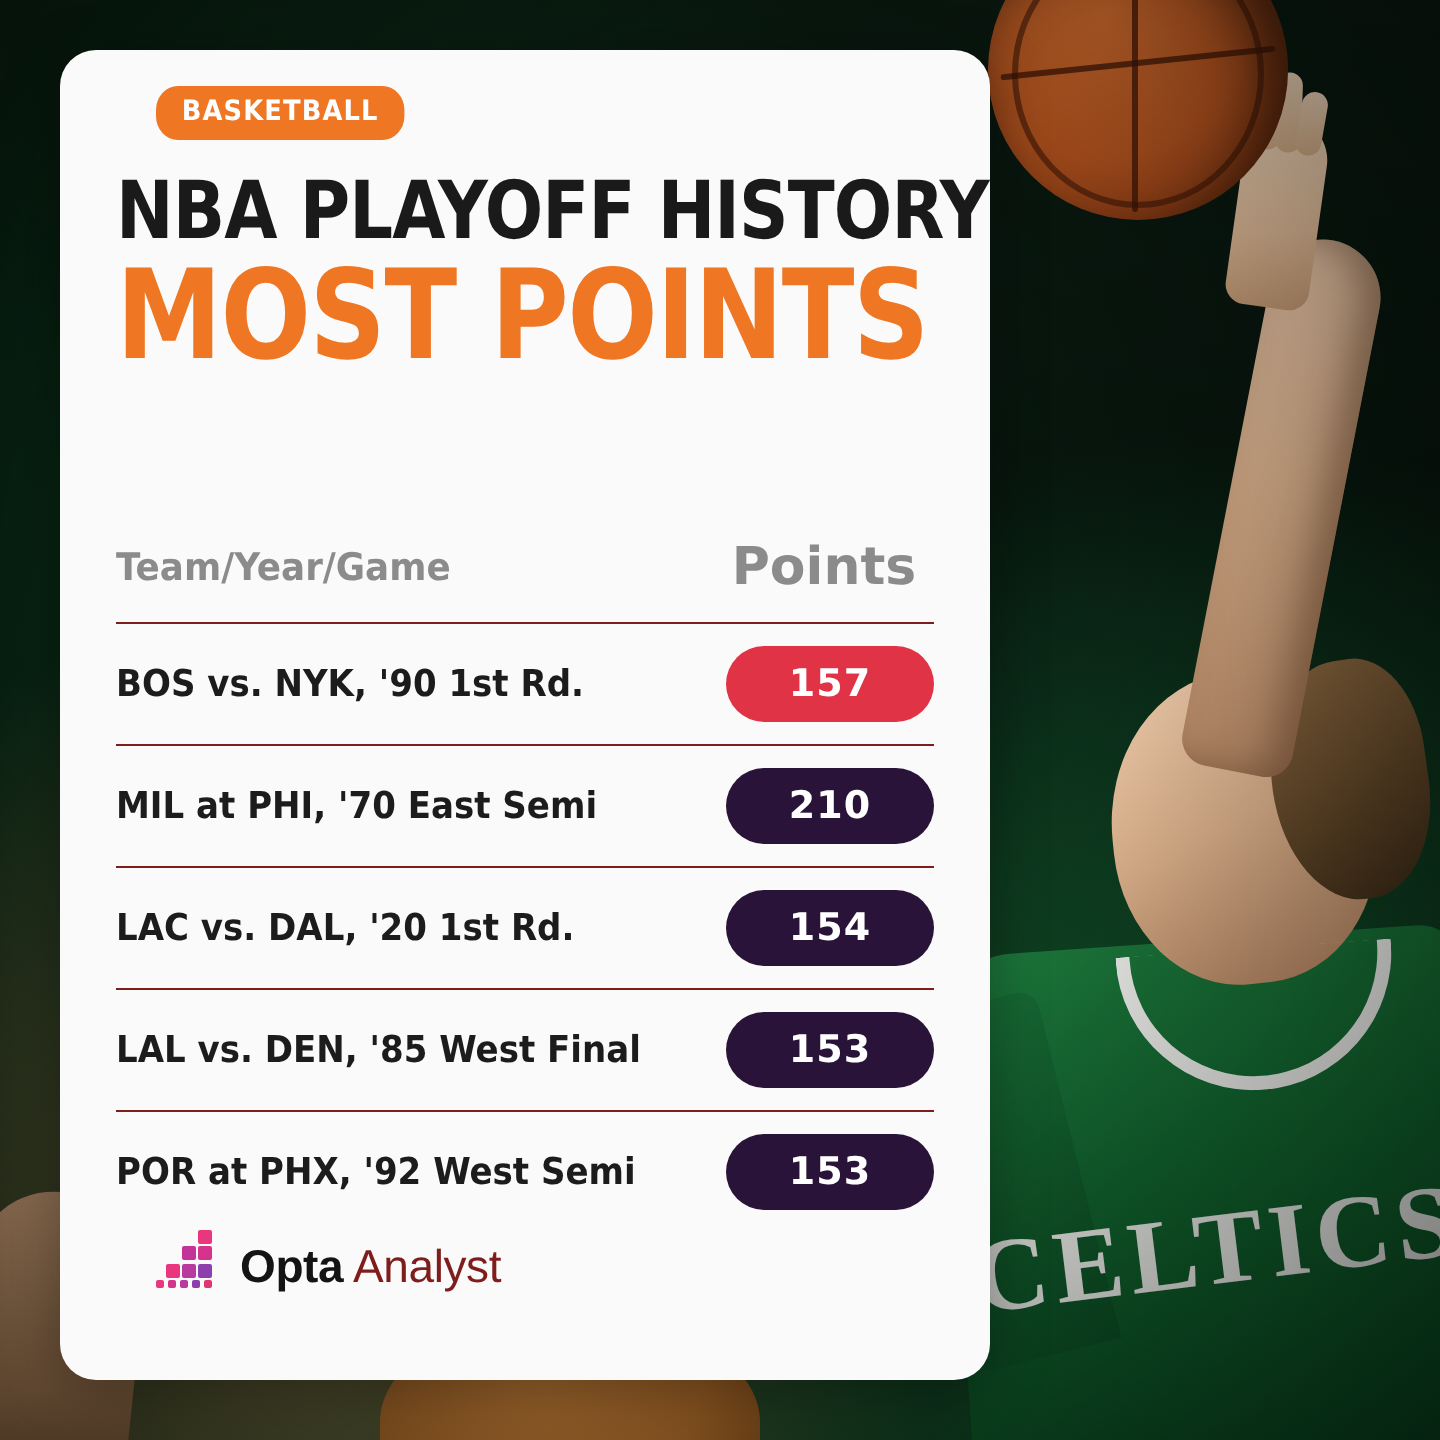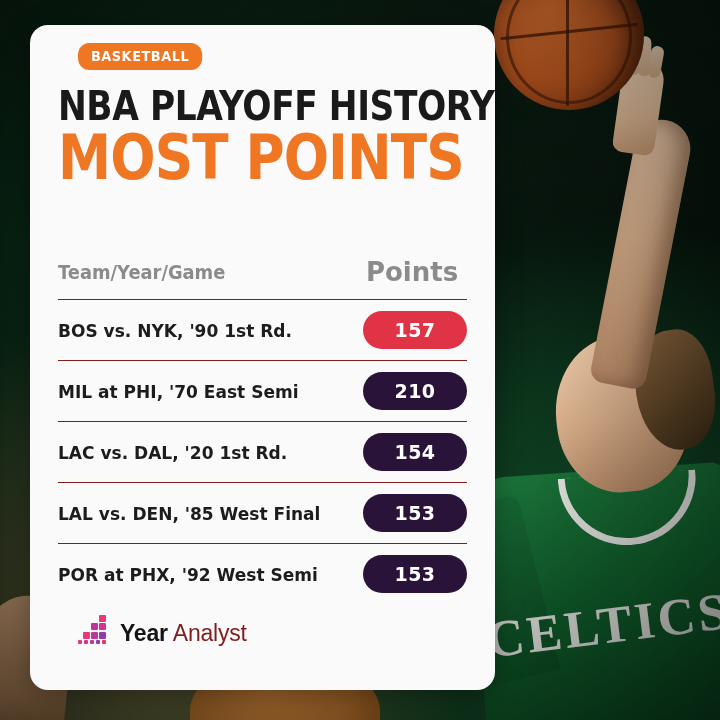--- a/index.html
+++ b/index.html
@@ -234,21 +234,21 @@
     transform: scaleX(0.86);
     transform-origin: left center;
     white-space: nowrap;
     margin: 4px 0 0 0;
   }
 
   .table {
     position: absolute;
     left: 28px;
     right: 28px;
-    top: 220px;
+    top: 232px;
   }
 
   .thead {
     display: flex;
     align-items: center;
     height: 54px;
   }
   .th-team {
     flex: 1;
     font-size: 19px;
@@ -413,17 +413,17 @@
           <i style="left: 14px; top: 22px; width: 4px; height: 4px; background: rgb(184, 58, 158);"></i>
           <i style="left: 20px; top: 22px; width: 4px; height: 4px; background: rgb(142, 63, 174);"></i>
           <i style="left: 26px; top: 22px; width: 4px; height: 4px; background: rgb(224, 54, 111);"></i>
           <i style="left: 7px; top: 14px; width: 7px; height: 7px; background: rgb(232, 55, 125);"></i>
           <i style="left: 15px; top: 14px; width: 7px; height: 7px; background: rgb(184, 58, 158);"></i>
           <i style="left: 23px; top: 14px; width: 7px; height: 7px; background: rgb(142, 63, 174);"></i>
           <i style="left: 15px; top: 5px; width: 7px; height: 7px; background: rgb(194, 52, 154);"></i>
           <i style="left: 23px; top: 5px; width: 7px; height: 7px; background: rgb(214, 52, 140);"></i>
           <i style="left: 23px; top: -3px; width: 7px; height: 7px; background: rgb(232, 55, 125);"></i>
         </span>
-      <span class="logo-text"><b>Year</b> <span>Analyst</span></span>
+      <span class="logo-text"><b>Opta</b> <span>Analyst</span></span>
     </div>
 
   </div>
 </div>
 
 </body></html>

